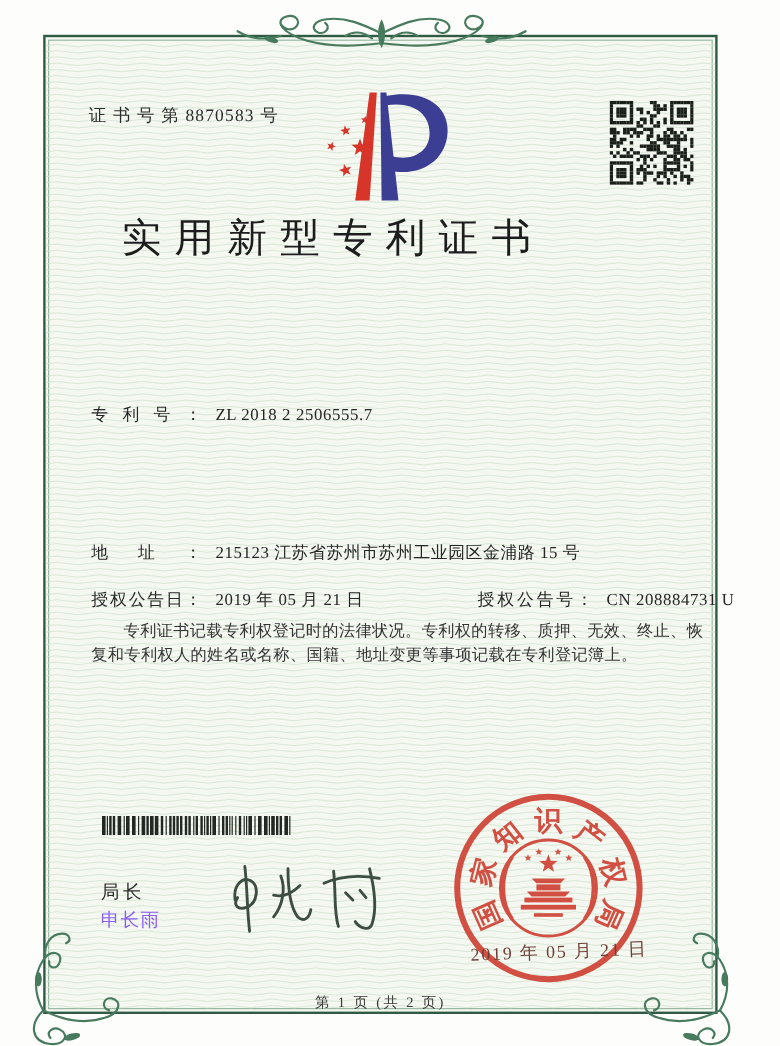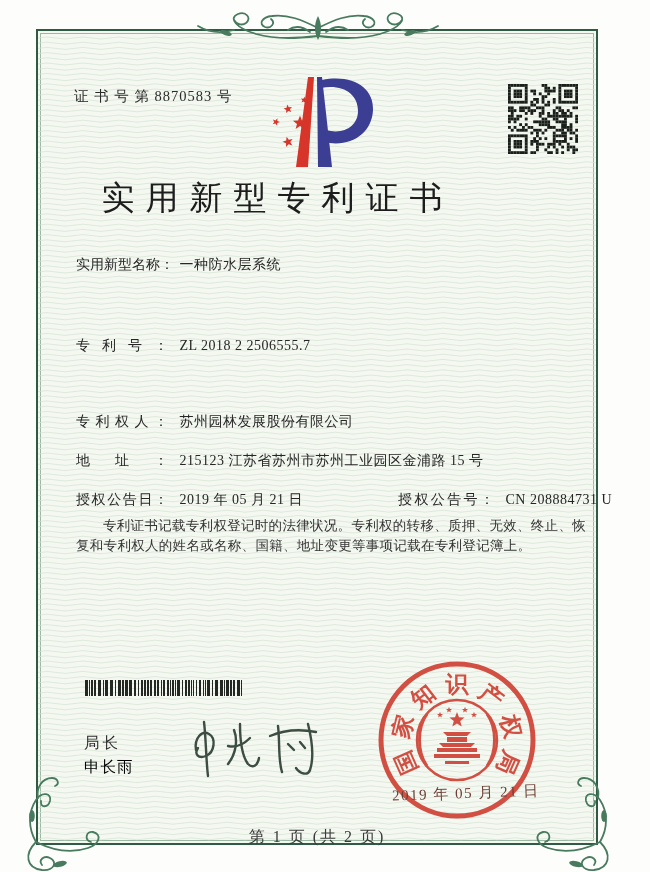--- a/index.html
+++ b/index.html
@@ -29,33 +29,33 @@
   .flabel{display:inline-block;width:92px;text-align:justify;text-align-last:justify;margin-right:8px;}
   .fvalue{letter-spacing:0.5px;}
   .grant-no{position:absolute;left:322px;top:0;}
 
   .legal{position:absolute;left:76px;top:516px;width:510px;font-size:13.5px;line-height:19.5px;color:#343434;}
   .legal p{margin:0;text-indent:2em;letter-spacing:0.3px;}
 
   .barcode{position:absolute;left:85px;top:680px;}
 
   .director-title{position:absolute;left:84px;top:733px;font-size:15.5px;color:#2c2c2c;letter-spacing:3px;}
-  .director-name{position:absolute;left:84px;top:757px;font-size:15.5px;color:#000000;letter-spacing:1px;}
+  .director-name{position:absolute;left:84px;top:757px;font-size:15.5px;color:#8b5cf6;letter-spacing:1px;}
   .signature{position:absolute;left:182px;top:716px;}
   .signature path{stroke:#3e4d42;stroke-width:2.4;fill:none;stroke-linecap:round;stroke-linejoin:round;}
 
   .seal{position:absolute;left:372px;top:655px;opacity:0.87;}
   .seal text{fill:#ce382a;font-size:23px;font-weight:bold;font-family:"Liberation Serif",serif;}
   .seal .red{fill:#ce382a;}
   .seal .ring{fill:none;stroke:#ce382a;}
   .seal-date{position:absolute;left:392px;top:784px;font-size:15px;color:#6d3f35;
              letter-spacing:1.5px;transform:rotate(-2deg);z-index:5;}
 
   .footer{position:absolute;left:36px;top:827px;width:562px;text-align:center;
-          font-size:16px;color:#3a3a3a;letter-spacing:2px;}
+          font-size:12px;color:#3a3a3a;letter-spacing:2px;}
 </style>
 </head>
 <body>
 
 <div class="page">
 
   <div class="frame"></div>
   <svg class="guilloche" width="558" height="812" viewBox="0 0 558 812">
       <path d="M0 7.0 Q 9 5.0 18 7.0 T 36 7.0 T 54 7.0 T 72 7.0 T 90 7.0 T 108 7.0 T 126 7.0 T 144 7.0 T 162 7.0 T 180 7.0 T 198 7.0 T 216 7.0 T 234 7.0 T 252 7.0 T 270 7.0 T 288 7.0 T 306 7.0 T 324 7.0 T 342 7.0 T 360 7.0 T 378 7.0 T 396 7.0 T 414 7.0 T 432 7.0 T 450 7.0 T 468 7.0 T 486 7.0 T 504 7.0 T 522 7.0 T 540 7.0 T 558 7.0 T 576 7.0" fill="none" stroke="#d6e4d4" stroke-width="0.75"></path>
       <path d="M0 12.2 Q 9 10.2 18 12.2 T 36 12.2 T 54 12.2 T 72 12.2 T 90 12.2 T 108 12.2 T 126 12.2 T 144 12.2 T 162 12.2 T 180 12.2 T 198 12.2 T 216 12.2 T 234 12.2 T 252 12.2 T 270 12.2 T 288 12.2 T 306 12.2 T 324 12.2 T 342 12.2 T 360 12.2 T 378 12.2 T 396 12.2 T 414 12.2 T 432 12.2 T 450 12.2 T 468 12.2 T 486 12.2 T 504 12.2 T 522 12.2 T 540 12.2 T 558 12.2 T 576 12.2" fill="none" stroke="#d6e4d4" stroke-width="0.75"></path>
@@ -565,31 +565,23 @@
       <rect x="16.80" y="53.20" width="2.85" height="2.85" fill="#1a1f1a"></rect>
       <rect x="16.80" y="56.00" width="2.85" height="2.85" fill="#1a1f1a"></rect>
       <rect x="16.80" y="58.80" width="2.85" height="2.85" fill="#1a1f1a"></rect>
       <rect x="16.80" y="61.60" width="2.85" height="2.85" fill="#1a1f1a"></rect>
       <rect x="16.80" y="64.40" width="2.85" height="2.85" fill="#1a1f1a"></rect>
       <rect x="16.80" y="67.20" width="2.85" height="2.85" fill="#1a1f1a"></rect>
     </svg>
 
   <div class="title">实用新型专利证书</div>
 
-  <div class="field" style="top:256px">
-    <span class="flabel">实用新型名称：</span>
-    <span class="fvalue">一种防水层系统</span>
-  </div>
   <div class="field" style="top:337px">
     <span class="flabel">专利号：</span>
     <span class="fvalue">ZL 2018 2 2506555.7</span>
-  </div>
-  <div class="field" style="top:413px">
-    <span class="flabel">专利权人：</span>
-    <span class="fvalue">苏州园林发展股份有限公司</span>
   </div>
   <div class="field" style="top:452px">
     <span class="flabel">地址：</span>
     <span class="fvalue">215123 江苏省苏州市苏州工业园区金浦路 15 号</span>
   </div>
   <div class="field" style="top:491px">
     <span class="flabel">授权公告日：</span>
     <span class="fvalue">2019 年 05 月 21 日</span>
     <span class="grant-no">
       <span class="flabel" style="width:96px">授权公告号：</span>

